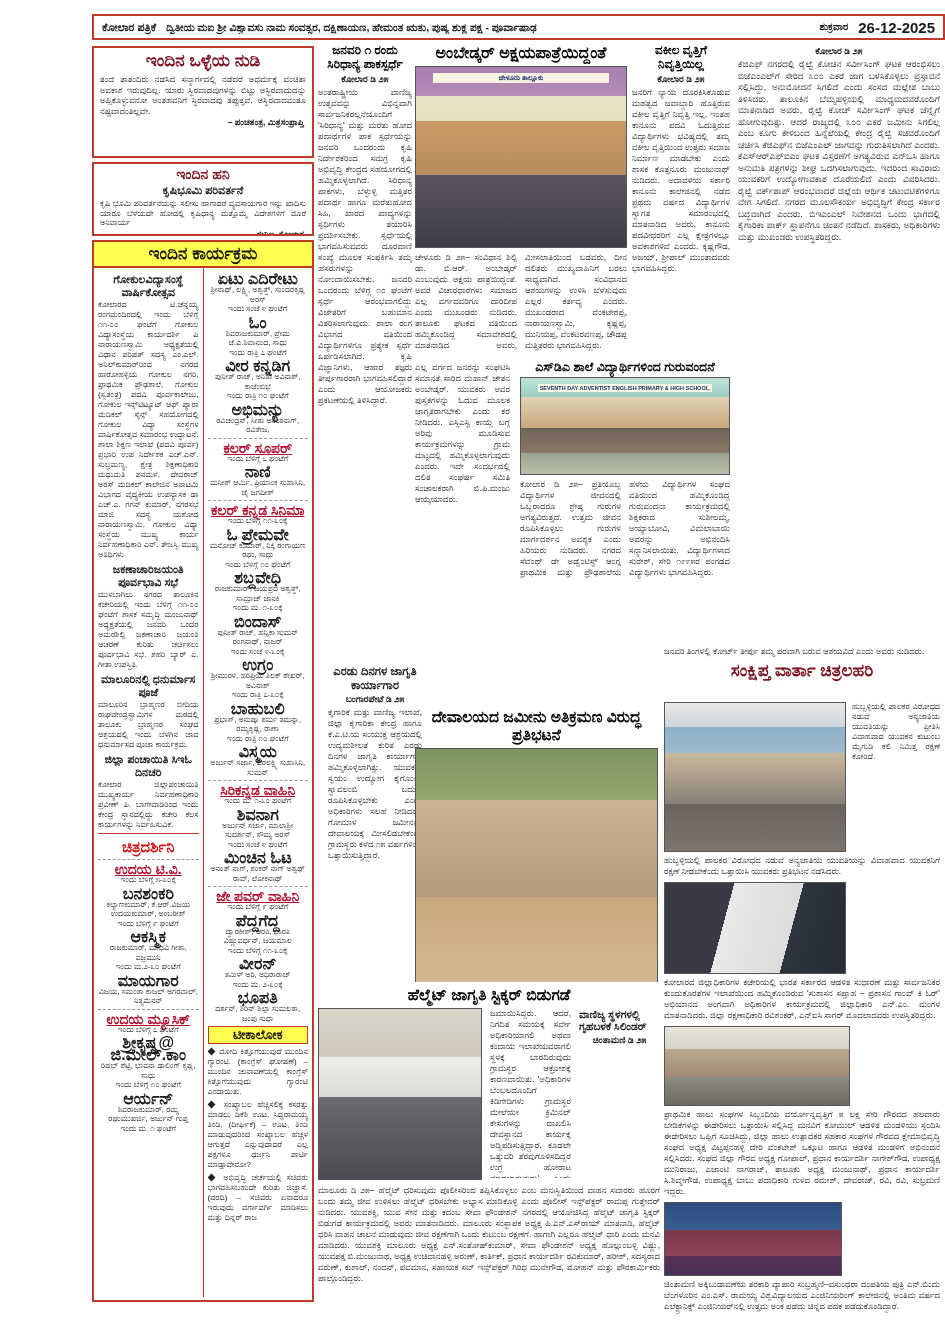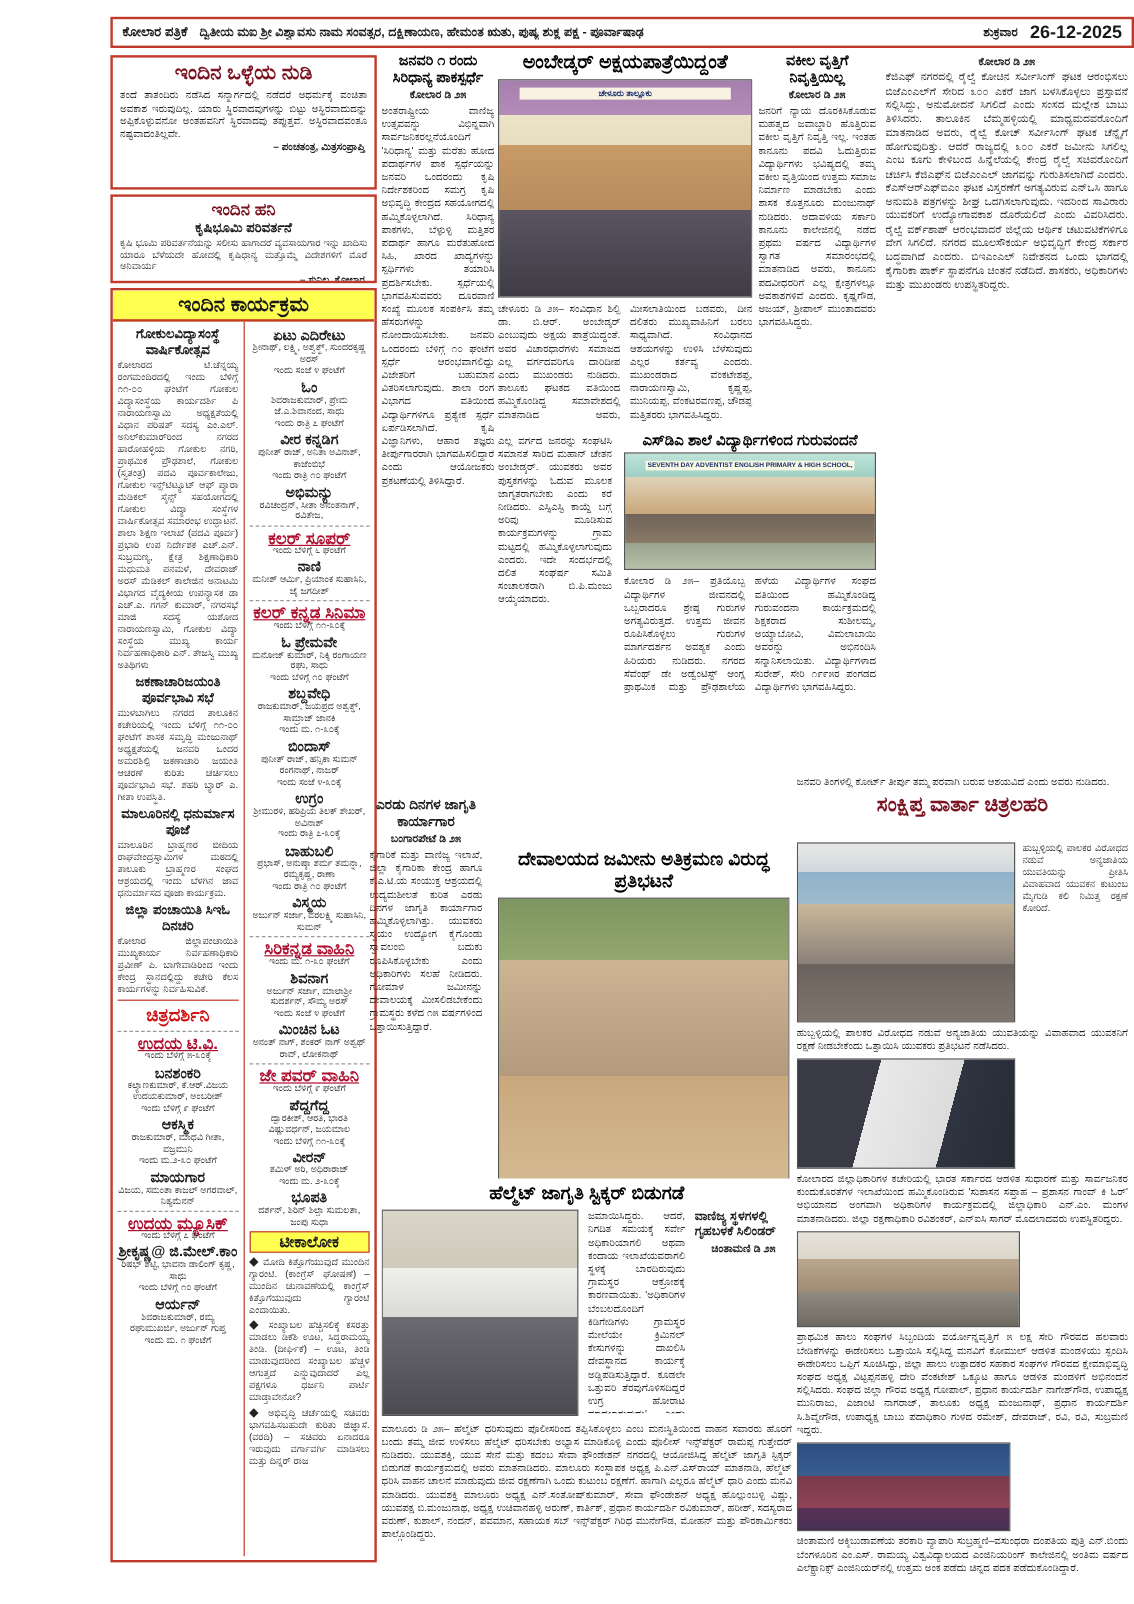--- a/index.html
+++ b/index.html
@@ -39,21 +39,21 @@
   
   .box-title{font-size:17px;font-weight:bold;text-align:center;margin:3px 0 2px;}
   .box-sub{font-size:11px;font-weight:bold;text-align:center;margin:1px 0;}
   .box-body{font-size:8.5px;line-height:10.5px;text-align:justify;padding:1px 6px;}
   .box-credit{font-size:8.5px;font-weight:bold;text-align:right;padding:0 8px 3px;}
   .prog-title{background:#ffff4f;border-bottom:2px solid #c03a2b;font-size:17px;font-weight:bold;text-align:center;padding:2px 0;}
   .prog-cols{display:flex;height:calc(100% - 29px);overflow:hidden;}
   .prog-col{flex:1;padding:2px 4px;overflow:hidden;}
   .prog-col+.prog-col{border-left:1.5px solid #c03a2b;}
   .prog-item{margin:3px 0;}
-  .pi-title{font-size:12px;font-weight:bold;text-align:center;line-height:12px;}
+  .pi-title{font-size:16px;font-weight:bold;text-align:center;line-height:12px;}
   .pi-cast{font-size:7.8px;text-align:center;line-height:9.5px;color:#222;}
   .pi-time{font-size:7.8px;text-align:center;line-height:9.5px;color:#222;}
   .pi-body{font-size:8px;line-height:10px;text-align:justify;color:#222;}
   .t-event .pi-title{font-size:11px;line-height:13px;margin-bottom:1px;}
   .t-channel .pi-title{color:#b01030;text-decoration:underline;font-size:14px;border-top:1px dashed #999;padding-top:3px;}
   .t-section-red .pi-title{color:#d01212;font-size:15px;line-height:18px;border-top:1.5px solid #c03a2b;padding-top:4px;}
   .t-section-yellow .pi-title{background:#ffff4f;border:1.5px solid #c03a2b;font-size:13px;padding:2px 0;}
   .t-bullet .pi-body{margin-top:2px;}
 
   .subhead{font-size:11.5px;font-weight:bold;text-align:center;line-height:14px;}
@@ -326,21 +326,21 @@
       </div>
   </div>
 </div>
 
 <div class="abs" style="left:318px;top:44px;width:94px;height:616px;overflow:hidden;">
   <div class="headline" style="font-size:12px;">ಜನವರಿ ೧ ರಂದು ಸಿರಿಧಾನ್ಯ ಪಾಕಸ್ಪರ್ಧೆ</div>
   <div class="byline">ಕೋಲಾರ ಡಿ ೨೫</div>
   <div class="body-text" style="height:540px;">ಅಂತರಾಷ್ಟ್ರೀಯ ವಾಣಿಜ್ಯ ಉತ್ಸವವನ್ನು ವಿಭಿನ್ನವಾಗಿ ಸಾರ್ವಜನಿಕರಲ್ಲನೆಯೊಂದಿಗೆ 'ಸಿರಿಧಾನ್ಯ' ಮತ್ತು ಮರೆತು ಹೋದ ಪದಾರ್ಥಗಳ ಪಾಕ ಸ್ಪರ್ಧೆಯನ್ನು ಜನವರಿ ಒಂದರಂದು ಕೃಷಿ ನಿರ್ದೇಶಕರಿಂದ ಸಮಗ್ರ ಕೃಷಿ ಅಭಿವೃದ್ಧಿ ಕೇಂದ್ರದ ಸಹಯೋಗದಲ್ಲಿ ಹಮ್ಮಿಕೊಳ್ಳಲಾಗಿದೆ. ಸಿರಿಧಾನ್ಯ ಪಾಕಗಳು, ಬೆಳ್ಳುಳ್ಳಿ ಮತ್ತಿತರ ಪದಾರ್ಥ ಹಾಗೂ ಮರೆತುಹೋದ ಸಿಹಿ, ಖಾರದ ಖಾದ್ಯಗಳನ್ನು ಸ್ಪರ್ಧಿಗಳು ತಯಾರಿಸಿ ಪ್ರದರ್ಶಿಸಬೇಕು. ಸ್ಪರ್ಧೆಯಲ್ಲಿ ಭಾಗವಹಿಸುವವರು ದೂರವಾಣಿ ಸಂಖ್ಯೆ ಮೂಲಕ ಸಂಪರ್ಕಿಸಿ ತಮ್ಮ ಹೆಸರುಗಳನ್ನು ನೋಂದಾಯಿಸಬೇಕು. ಜನವರಿ ಒಂದರಂದು ಬೆಳಿಗ್ಗೆ ೧೦ ಘಂಟೆಗೆ ಸ್ಪರ್ಧೆ ಆರಂಭವಾಗಲಿದ್ದು ವಿಜೇತರಿಗೆ ಬಹುಮಾನ ವಿತರಿಸಲಾಗುವುದು. ಶಾಲಾ ರಂಗ ವಿಭಾಗದ ವತಿಯಿಂದ ವಿದ್ಯಾರ್ಥಿಗಳಿಗೂ ಪ್ರತ್ಯೇಕ ಸ್ಪರ್ಧೆ ಏರ್ಪಡಿಸಲಾಗಿದೆ. ಕೃಷಿ ವಿಜ್ಞಾನಿಗಳು, ಆಹಾರ ತಜ್ಞರು ತೀರ್ಪುಗಾರರಾಗಿ ಭಾಗವಹಿಸಲಿದ್ದಾರೆ ಎಂದು ಆಯೋಜಕರು ಪ್ರಕಟಣೆಯಲ್ಲಿ ತಿಳಿಸಿದ್ದಾರೆ.</div>
 </div>
 
-<div class="abs" style="left:308px;top:664px;width:94px;height:318px;overflow:hidden;">
+<div class="abs" style="left:328px;top:664px;width:94px;height:318px;overflow:hidden;">
   <div class="subhead">ಎರಡು ದಿನಗಳ ಜಾಗೃತಿ ಕಾರ್ಯಾಗಾರ</div>
   <div class="byline">ಬಂಗಾರಪೇಟೆ ಡಿ ೨೫</div>
   <div class="body-text" style="height:262px;">ಕೈಗಾರಿಕೆ ಮತ್ತು ವಾಣಿಜ್ಯ ಇಲಾಖೆ, ಜಿಲ್ಲಾ ಕೈಗಾರಿಕಾ ಕೇಂದ್ರ ಹಾಗೂ ಕೆ.ಎ.ಟಿ.ಯ ಸಂಯುಕ್ತ ಆಶ್ರಯದಲ್ಲಿ ಉದ್ಯಮಶೀಲತೆ ಕುರಿತ ಎರಡು ದಿನಗಳ ಜಾಗೃತಿ ಕಾರ್ಯಾಗಾರ ಹಮ್ಮಿಕೊಳ್ಳಲಾಗಿತ್ತು. ಯುವಕರು ಸ್ವಯಂ ಉದ್ಯೋಗ ಕೈಗೊಂಡು ಸ್ವಾವಲಂಬಿ ಬದುಕು ರೂಪಿಸಿಕೊಳ್ಳಬೇಕು ಎಂದು ಅಧಿಕಾರಿಗಳು ಸಲಹೆ ನೀಡಿದರು. ಗೋಮಾಳ ಜಮೀನನ್ನು ದೇವಾಲಯಕ್ಕೆ ಮೀಸಲಿಡಬೇಕೆಂದು ಗ್ರಾಮಸ್ಥರು ಕಳೆದ ೧೫ ವರ್ಷಗಳಿಂದ ಒತ್ತಾಯಿಸುತ್ತಿದ್ದಾರೆ.</div>
 </div>
 
 <div class="abs" style="left:415px;top:44px;width:212px;height:314px;overflow:hidden;">
   <div class="headline" style="font-size:16px;">ಅಂಬೇಡ್ಕರ್ ಅಕ್ಷಯಪಾತ್ರೆಯಿದ್ದಂತೆ</div>
   <div class="photo ph-ambedkar" style="width:210px;height:180px;margin-top:4px;">
     <span class="banner">ಚೇಳೂರು ತಾಲ್ಲೂಕು</span>
   </div>

